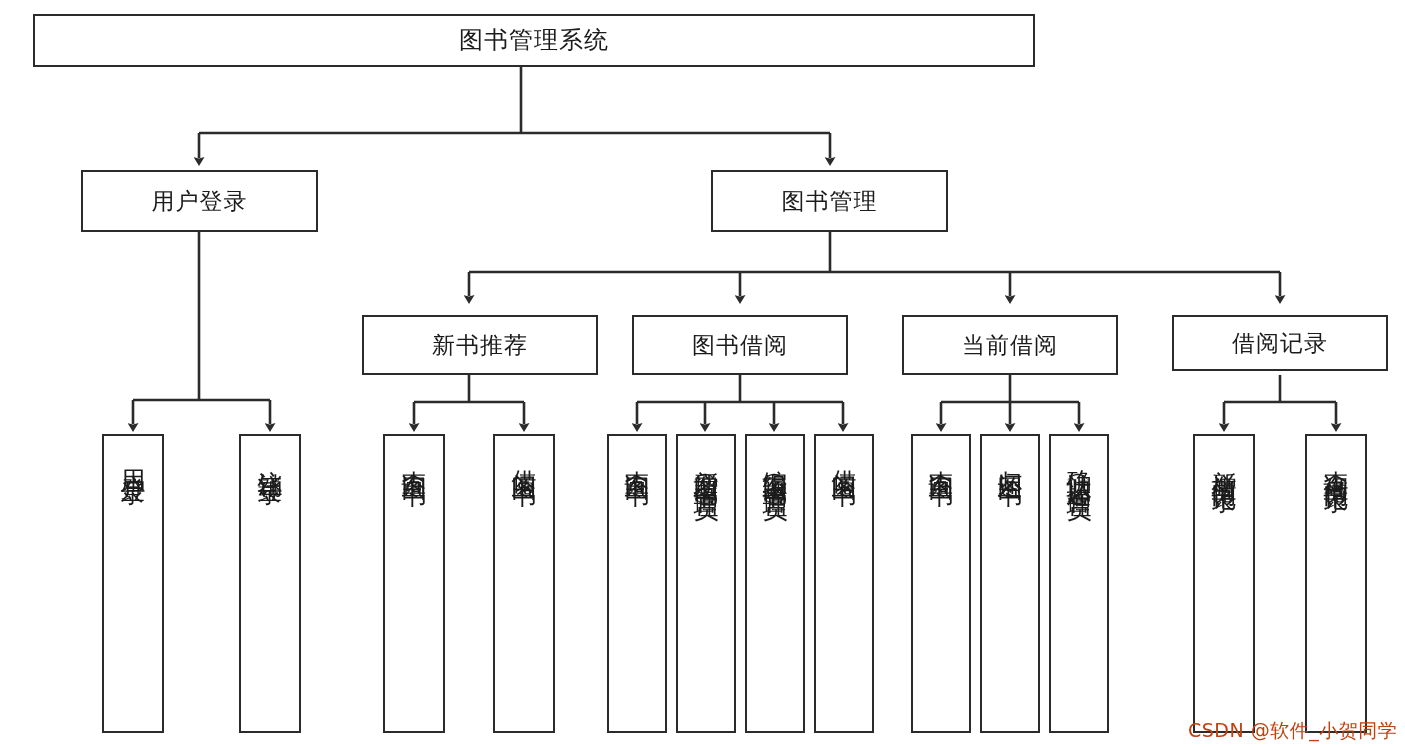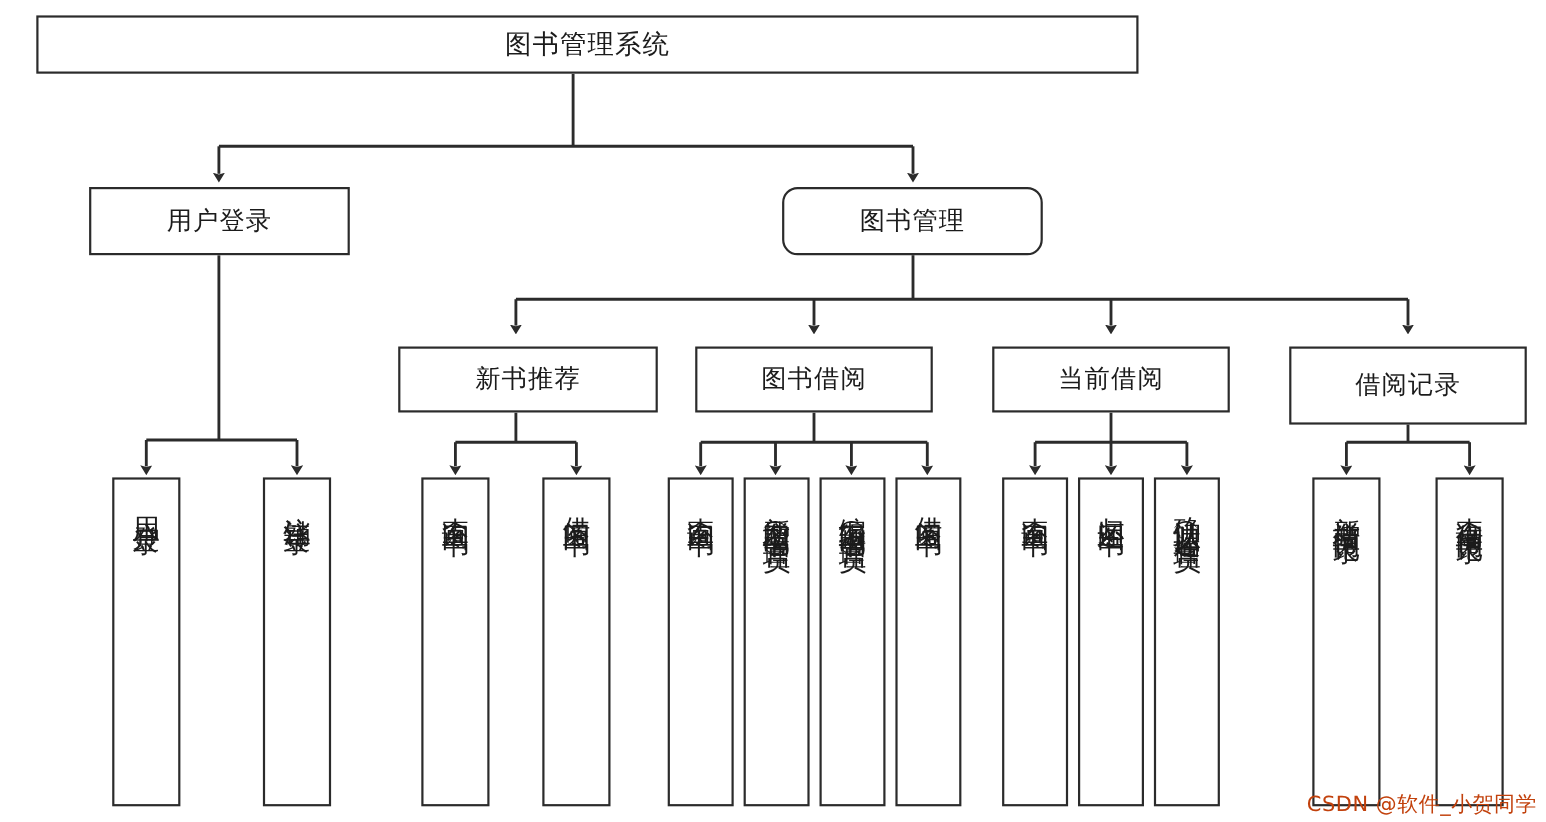--- a/index.html
+++ b/index.html
@@ -128,34 +128,34 @@
     </g>
   </svg>
 
   <div class="node h" id="n-root" style="left:20px;top:14px;width:1002px;height:53px;margin-left:13px;">
     <span class="lbl">图书管理系统</span>
   </div>
 
   <div class="node h" style="left:81px;top:170px;width:237px;height:62px;">
     <span class="lbl">用户登录</span>
   </div>
-  <div class="node h" style="left:711px;top:170px;width:237px;height:62px;border-radius:14px;">
+  <div class="node h" style="left:711px;top:170px;width:237px;height:62px;">
     <span class="lbl">图书管理</span>
   </div>
 
   <div class="node h" style="left:362px;top:315px;width:236px;height:60px;">
     <span class="lbl">新书推荐</span>
   </div>
   <div class="node h" style="left:632px;top:315px;width:216px;height:60px;">
     <span class="lbl">图书借阅</span>
   </div>
   <div class="node h" style="left:902px;top:315px;width:216px;height:60px;">
     <span class="lbl">当前借阅</span>
   </div>
-  <div class="node h" style="left:1172px;top:315px;width:216px;height:71px;justify-content:center;">
+  <div class="node h" style="left:1172px;top:315px;width:216px;height:56px;justify-content:center;">
     <span class="lbl">借阅记录</span>
   </div>
 
   <div class="node v" style="left:102px;top:434px;width:62px;height:299px;">
     <span class="lbl">用户登录</span>
   </div>
   <div class="node v" style="left:239px;top:434px;width:62px;height:299px;">
     <span class="lbl">注销登录</span>
   </div>
 

